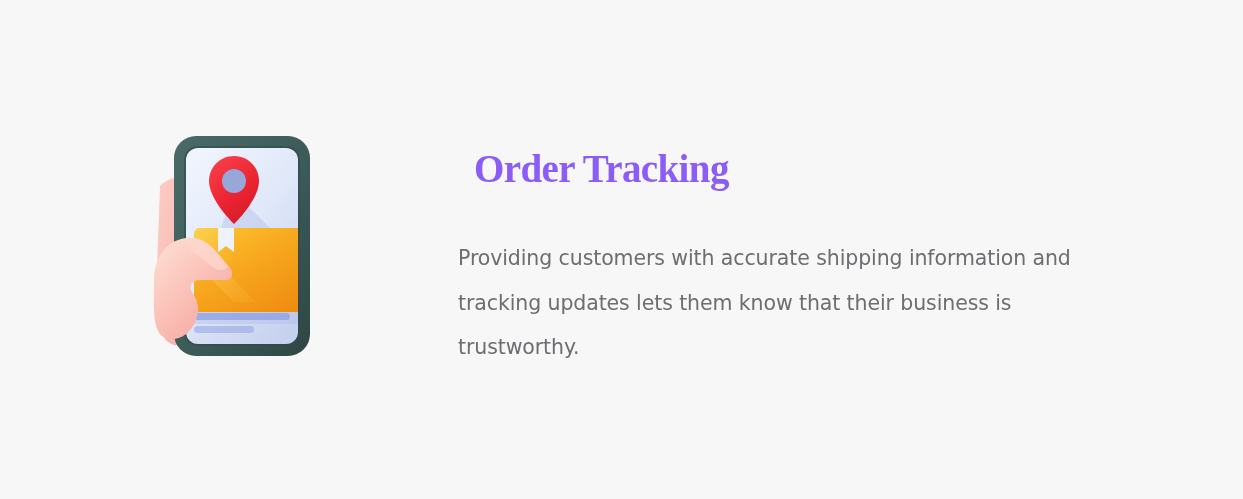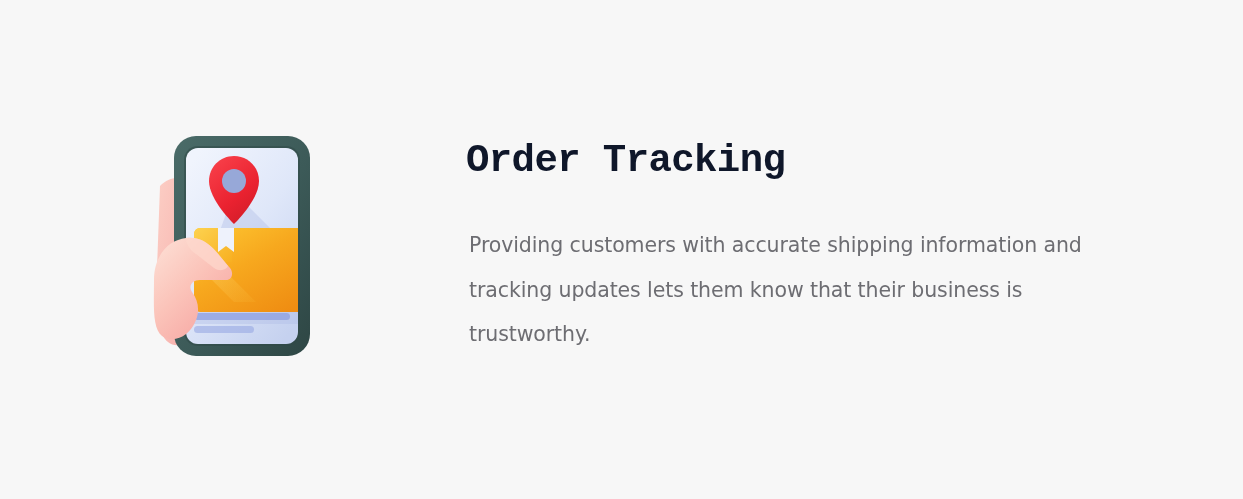--- a/index.html
+++ b/index.html
@@ -35,30 +35,30 @@
   }
 
   
   .text-block {
     position: absolute;
     left: 458px;
     top: 130px;
     width: 700px;
   }
   .feature-title {
-    margin: 8px;
-    font-family: Liberation Mono, monospace;
+    margin: 16px;
+    font-family: Liberation Serif, serif;
     font-size: 39px;
     font-weight: 700;
     letter-spacing: -0.6px;
-    color: #0f172a;
+    color: #8b5cf6;
     line-height: 1.18;
   }
   .feature-desc {
-    margin: 11px;
+    margin: 0;
     padding-top: 28px;
     width: 678px;
     font-family: "DejaVu Sans", sans-serif;
     font-size: 20.5px;
     font-weight: 400;
     line-height: 44.5px;
     color: #6d6d72;
     letter-spacing: -0.1px;
   }
 </style>

